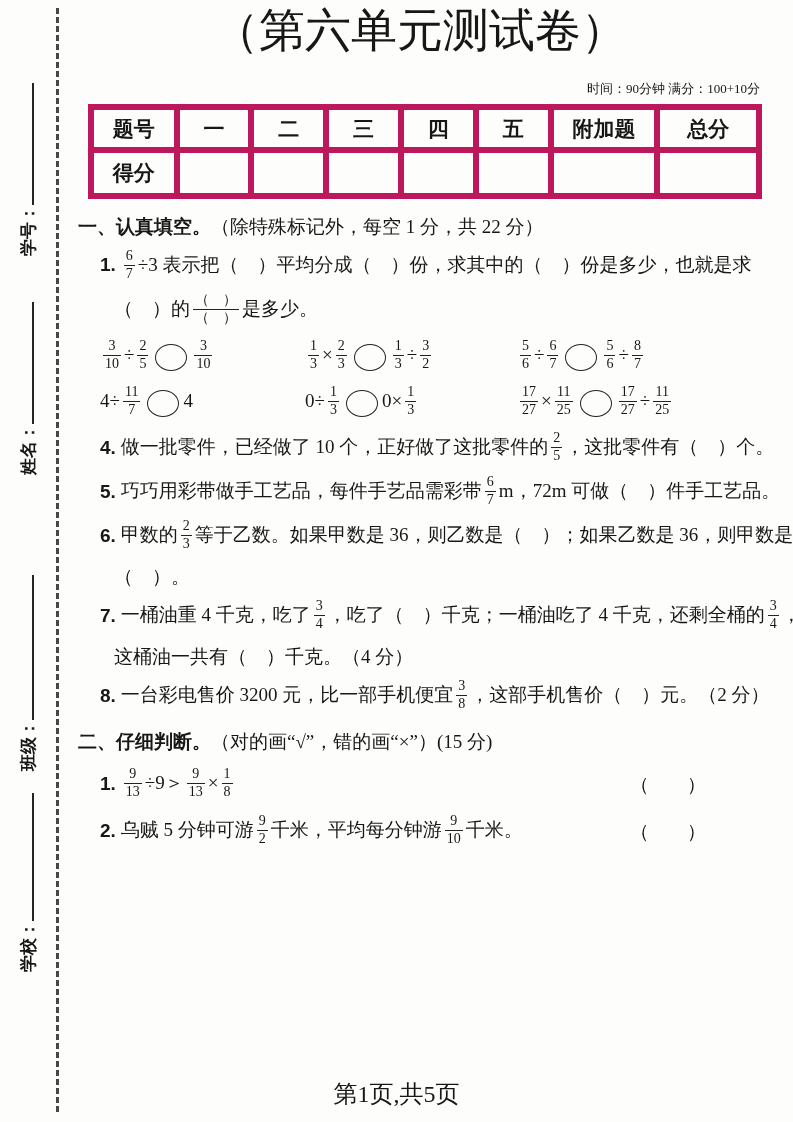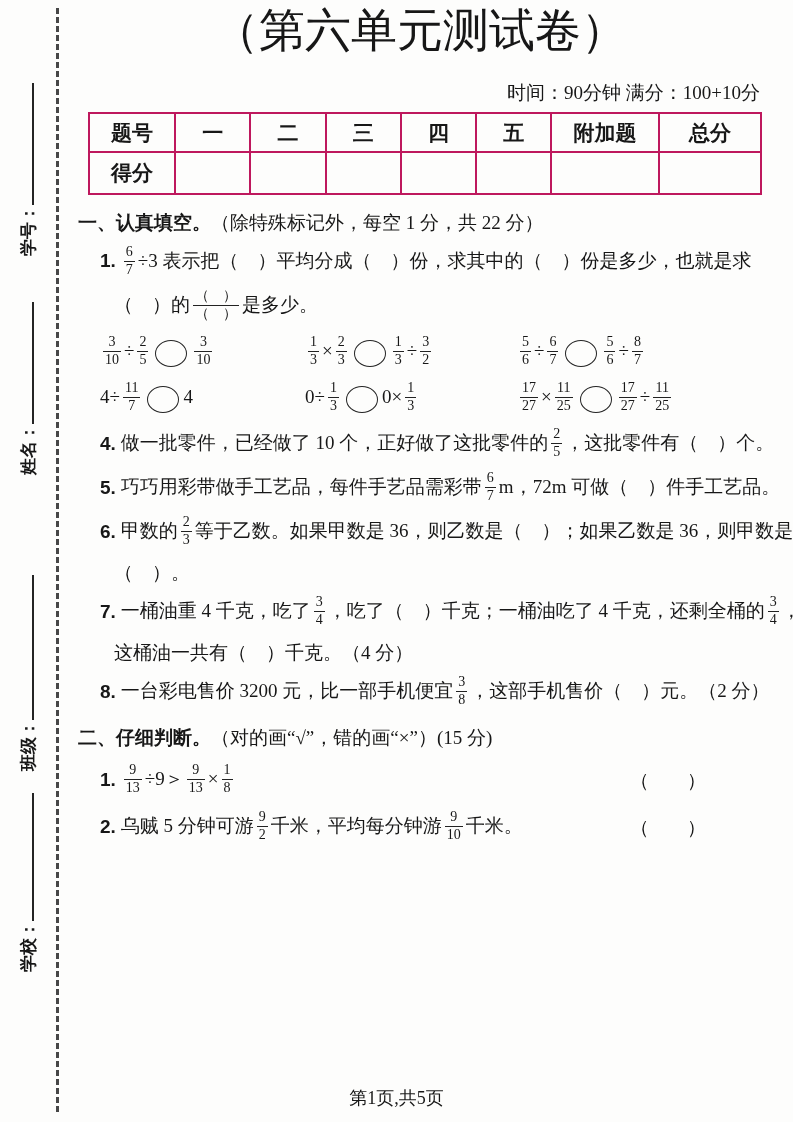--- a/index.html
+++ b/index.html
@@ -21,24 +21,24 @@
   .side-label{font-weight:bold;font-family:"Liberation Sans","DejaVu Sans",sans-serif;}
   .side-line{display:inline-block;height:15px;border-bottom:2px solid #242424;}
   .g1 .side-line{width:128px;} .g1{margin-right:22px;}
   .g2 .side-line{width:145px;} .g2{margin-right:100px;}
   .g3 .side-line{width:122px;} .g3{margin-right:46px;}
   .g4 .side-line{width:122px;}
   
   .content{position:absolute;left:78px;top:0;width:684px;}
   .title{margin-top:30px;text-align:center;font-size:44px;letter-spacing:1px;font-weight:400;}
   .subtitle{text-align:center;font-size:46px;margin-top:0;}
-  .meta{text-align:right;font-size:19px;margin-top:18px;padding-right:2px;}
+  .meta{text-align:right;font-size:13px;margin-top:18px;padding-right:2px;}
   
   table.score{border-collapse:collapse;margin:6px 0 0 10px;width:674px;table-layout:fixed;}
-  table.score td{border:2px solid #be185d;text-align:center;vertical-align:middle;
+  table.score td{border:6px solid #be185d;text-align:center;vertical-align:middle;
     font-size:21px;height:37px;padding:0;}
   table.score tr.r2 td{height:40px;text-align:center;}
   table.score td.lab{font-weight:bold;}
   
   .sec-head{margin:15px 0 2px 0;font-size:19px;}
   .sec-title{font-weight:bold;font-family:Liberation Mono, monospace;margin-top:28px;}
   .sec-note{}
   .q{margin-left:22px;font-size:19px;}
   .line{margin:10px 0;white-space:nowrap;}
   .cont{margin-left:14px;}
@@ -48,21 +48,21 @@
   .fn{display:block;border-bottom:1.4px solid #222;padding:0 2px;}
   .fd{display:block;padding:0 2px;}
   .circle{display:inline-block;width:30px;height:25px;border:1.7px solid #242424;
     border-radius:50%;vertical-align:middle;margin:0 4px;background:transparent;}
   .circle.sm{width:23px;height:19px;margin:0 2px;}
   .cmp{display:flex;align-items:center;margin:12px 0;white-space:nowrap;}
   .cg{display:inline-block;}
   .c1{width:205px;} .c2{width:212px;}
   .judge{display:flex;justify-content:space-between;align-items:center;
     margin:13px 0;padding-right:56px;white-space:nowrap;}
-  .footer{position:absolute;left:0;right:0;bottom:12px;text-align:center;font-size:18px;}
+  .footer{position:absolute;left:0;right:0;bottom:12px;text-align:center;font-size:24px;}
 </style>
 </head>
 <body>
 
 <div class="side-rail">
   <div class="side-rotated">
     <span class="side-group g1">
       <span class="side-label">学校：</span>
         <span class="side-line"></span>
     </span>

